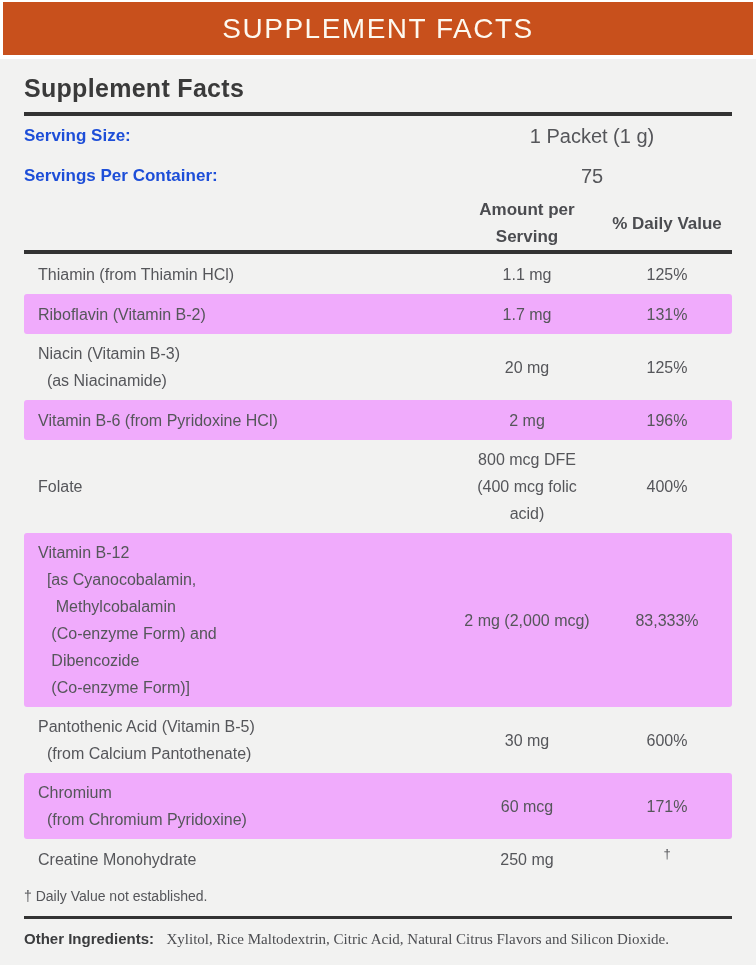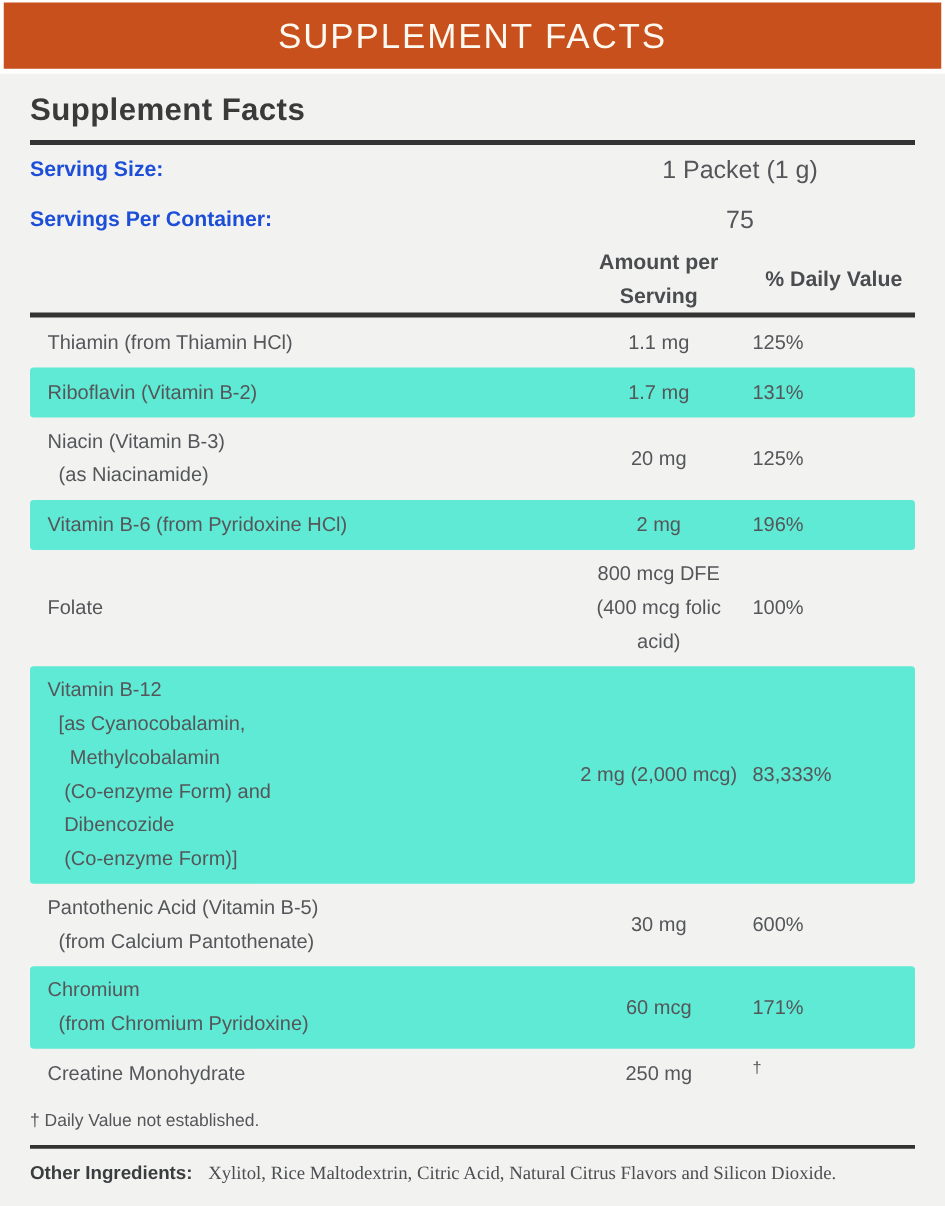--- a/index.html
+++ b/index.html
@@ -67,30 +67,30 @@
   .col-dv { width: 130px; }
   .row {
     display: flex;
     align-items: center;
     padding: 6px 0;
     min-height: 40px;
     font-size: 16px;
     line-height: 27px;
   }
   .row.alt {
-    background: #5eead4;
+    background: #f0abfc;
     border-radius: 3px;
   }
   .cell-name {
     flex: 1;
     padding-left: 14px;
     white-space: pre-wrap;
   }
   .cell-amount { width: 150px; text-align: center; white-space: pre-line; }
-  .cell-dv { width: 130px; text-align: left; }
+  .cell-dv { width: 130px; text-align: center; }
   .cell-dv.dagger-cell {
     font-size: 13px;
     position: relative;
     top: -6px;
   }
   .footnote {
     padding: 9px 0 12px 0;
     font-size: 14px;
     min-height: 34px;
   }
@@ -156,21 +156,21 @@
       <span class="cell-name">Vitamin B-6 (from Pyridoxine HCl)</span>
       <span class="cell-amount">2 mg</span>
       <span class="cell-dv">196%</span>
     </div>
 
     <div class="row">
       <span class="cell-name">Folate</span>
       <span class="cell-amount">800 mcg DFE
 (400 mcg folic
 acid)</span>
-      <span class="cell-dv">100%</span>
+      <span class="cell-dv">400%</span>
     </div>
 
     <div class="row alt">
       <span class="cell-name">Vitamin B-12
   [as Cyanocobalamin,
     Methylcobalamin
    (Co-enzyme Form) and
    Dibencozide
    (Co-enzyme Form)]</span>
       <span class="cell-amount">2 mg (2,000 mcg)</span>

